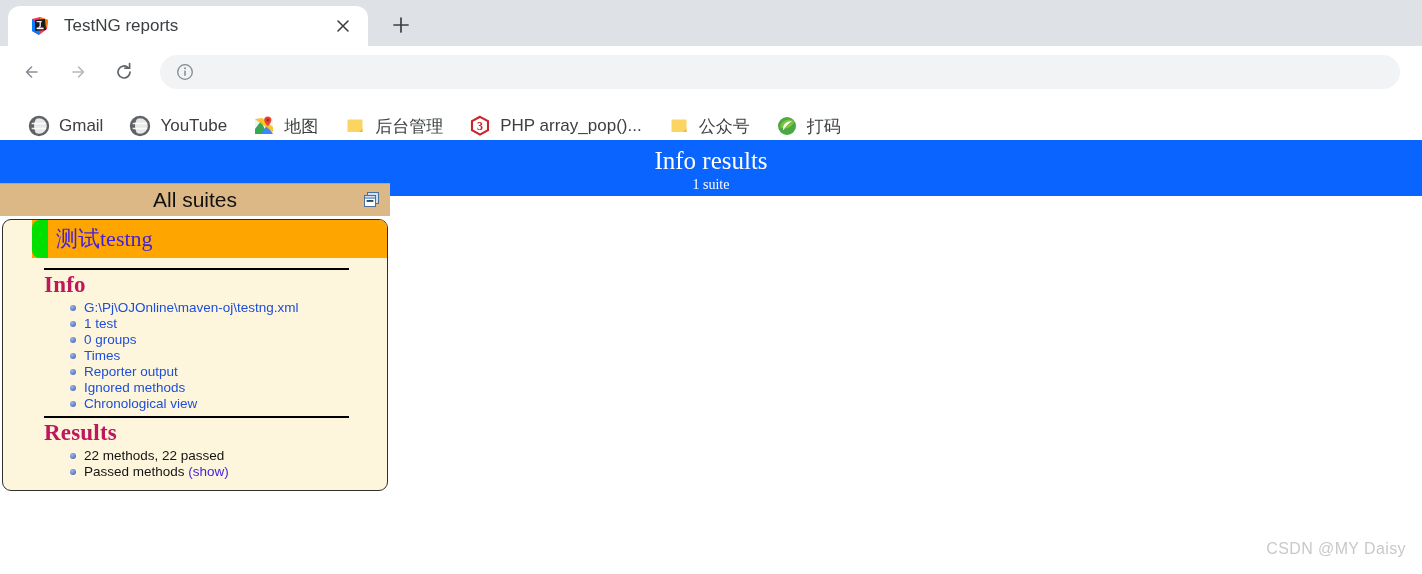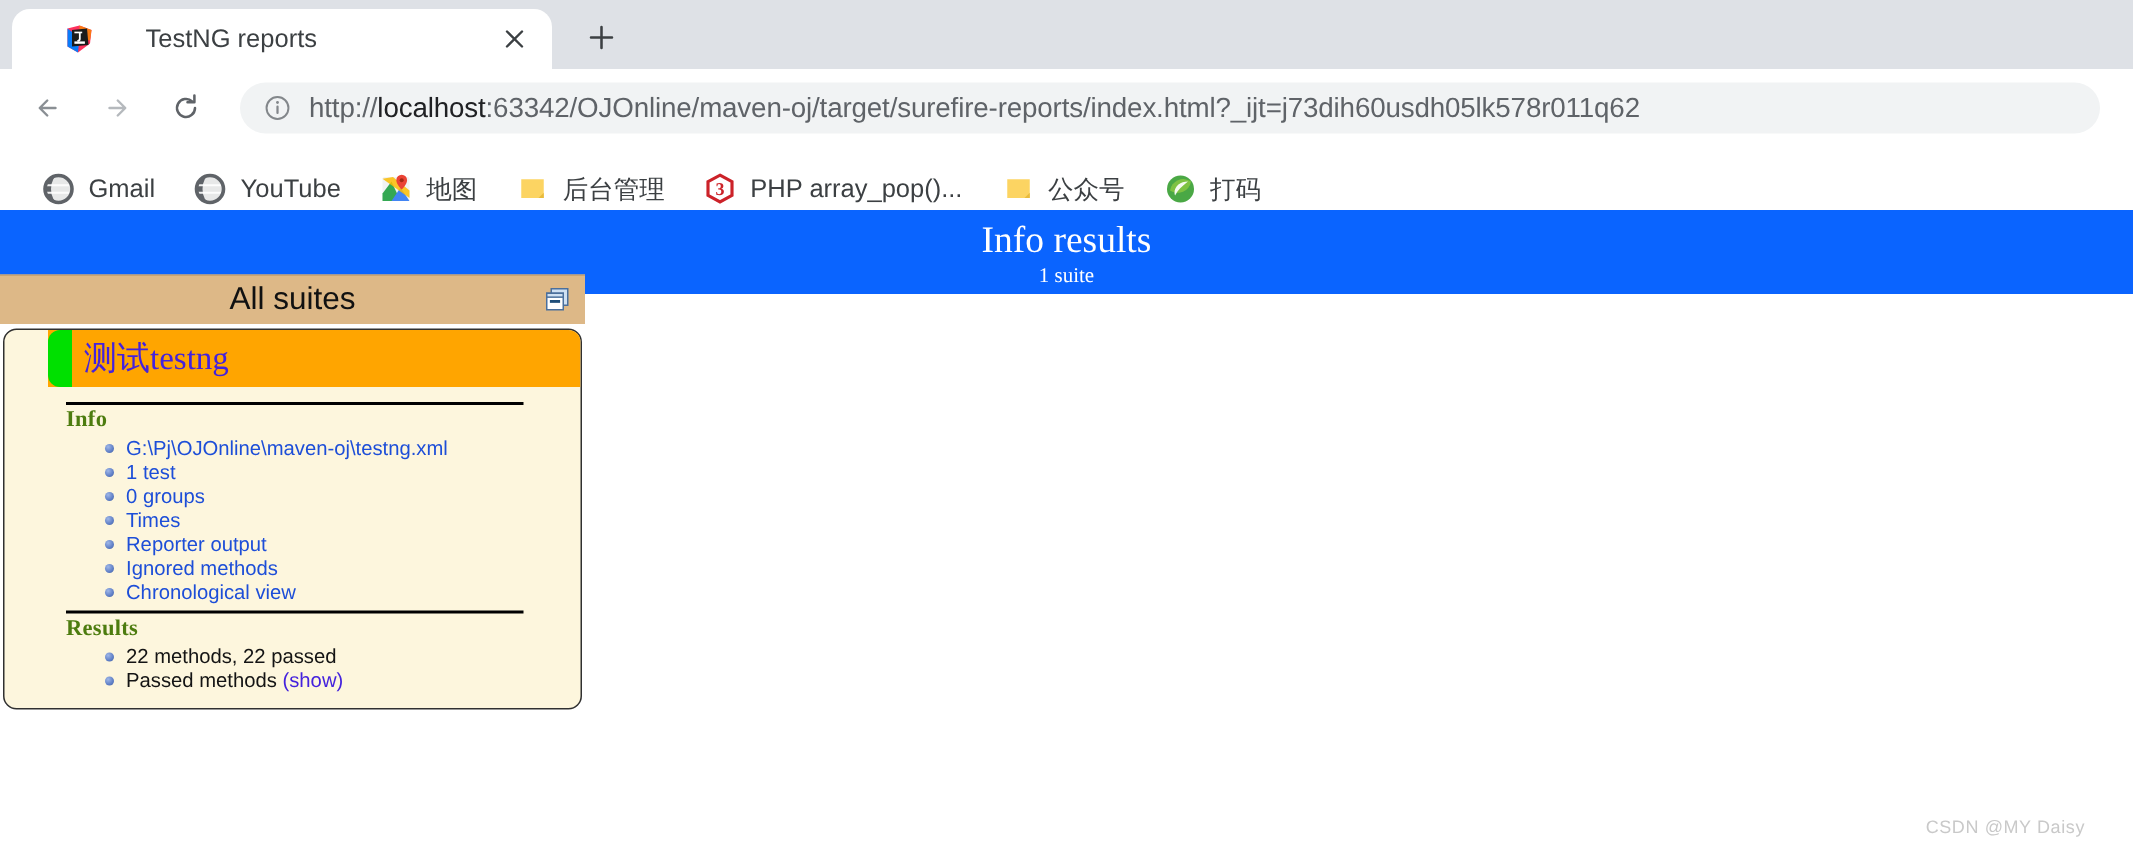--- a/index.html
+++ b/index.html
@@ -29,25 +29,24 @@
     padding: 0;
     position: relative;
   }
   .tab {
     height: 40px;
     width: 360px;
     background: #ffffff;
     border-radius: 12px 12px 0 0;
     display: flex;
     align-items: center;
-    padding: 0 8px 0 35px;
+    padding: 0 8px 0 22px;
     box-sizing: border-box;
     margin-left: 8px;
     position: relative;
-    gap: 20px;
   }
   .tab-favicon {
     width: 20px; height: 20px;
     margin-right: 14px;
     flex: none;
     position: relative;
   }
   .tab-title {
     font-size: 17px;
     color: #3c4043;
@@ -229,22 +228,22 @@
     margin-bottom: 2px;
   }
   .section-rule {
     border-top: 2px solid #000000;
     width: 305px;
     margin: 4px 0 2px 2px;
   }
   .section-title {
     font-family: "Liberation Serif", serif;
     font-weight: bold;
-    font-size: 15px;
-    color: #4d7c0f;
+    font-size: 23px;
+    color: #be185d;
     margin: 0 0 2px 2px;
     letter-spacing: 0.2px;
   }
   ul.items {
     list-style: none;
     margin: 0;
     padding: 0 0 0 28px;
   }
   ul.items li {
     position: relative;
@@ -262,24 +261,24 @@
     top: 5px;
     width: 6px; height: 6px;
     border-radius: 50%;
     background: radial-gradient(circle at 35% 32%, #9fb7e8 0%, #5f7fc6 60%, #43619f 100%);
   }
   ul.items li.plain { color: #141414; }
   ul.items li .lnk { color: #4422dd; }
 
   .watermark {
     position: absolute;
-    right: 32px;
+    right: 16px;
     bottom: 10px;
     font-family: "Liberation Sans", sans-serif;
-    font-size: 12px;
+    font-size: 16px;
     color: #c9c9c9;
     letter-spacing: .4px;
   }
 
   svg { display: block; }
 </style>
 </head>
 <body>
 
 <div class="browser-chrome">
@@ -329,23 +328,20 @@
       </svg>
     </div>
 
     <div class="omnibox">
       <div class="info-icon">
         <svg width="18" height="18" viewBox="0 0 18 18">
           <circle cx="9" cy="9" r="7.3" stroke="#5f6368" stroke-width="1.3" fill="none"></circle>
           <circle cx="9" cy="5.3" r="0.95" fill="#5f6368"></circle>
           <rect x="8.25" y="7.4" width="1.5" height="5.6" rx="0.7" fill="#5f6368"></rect>
         </svg>
-      </div>
-      <div class="omnibox-url">
-        <span>http://</span><span class="host">localhost</span><span>:63342/OJOnline/maven-oj/target/surefire-reports/index.html?_ijt=j73dih60usdh05lk578r011q62</span>
       </div>
     </div>
   </div>
 
   <div class="bookmarks">
 
     <div class="bm">
       <span class="bm-icon">
         <svg width="22" height="22" viewBox="0 0 22 22">
           <circle cx="11" cy="11" r="9" fill="#5f6368"></circle>

